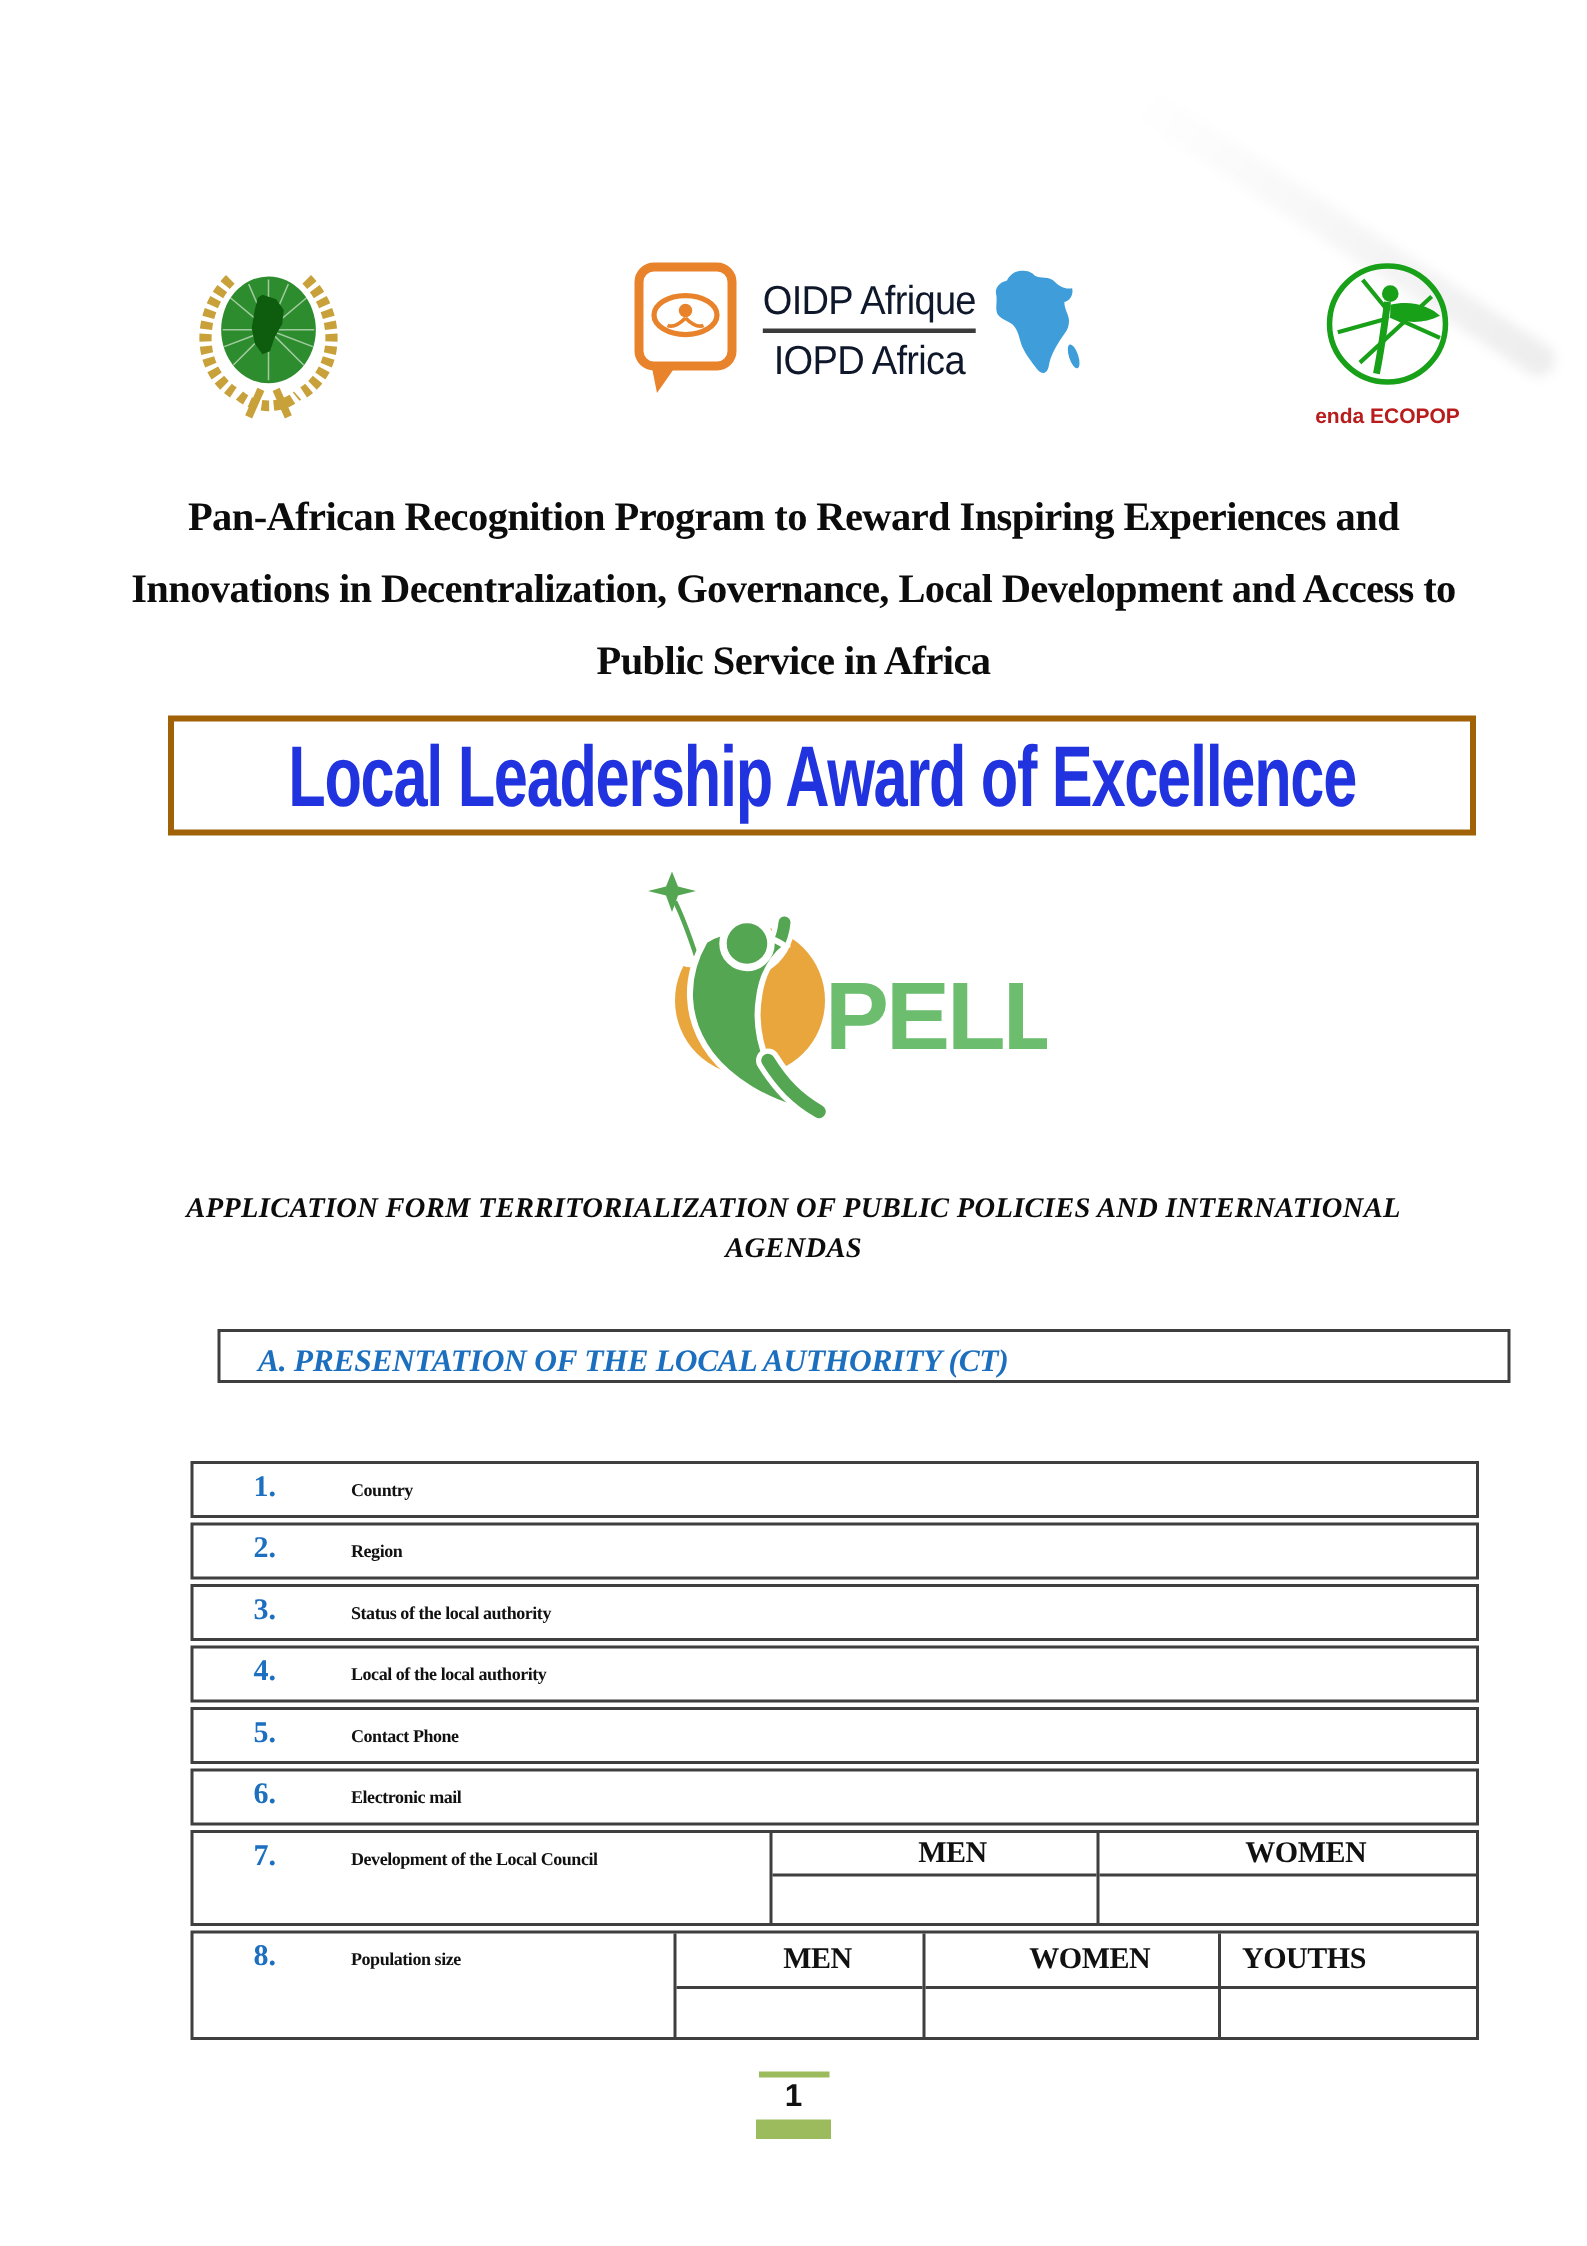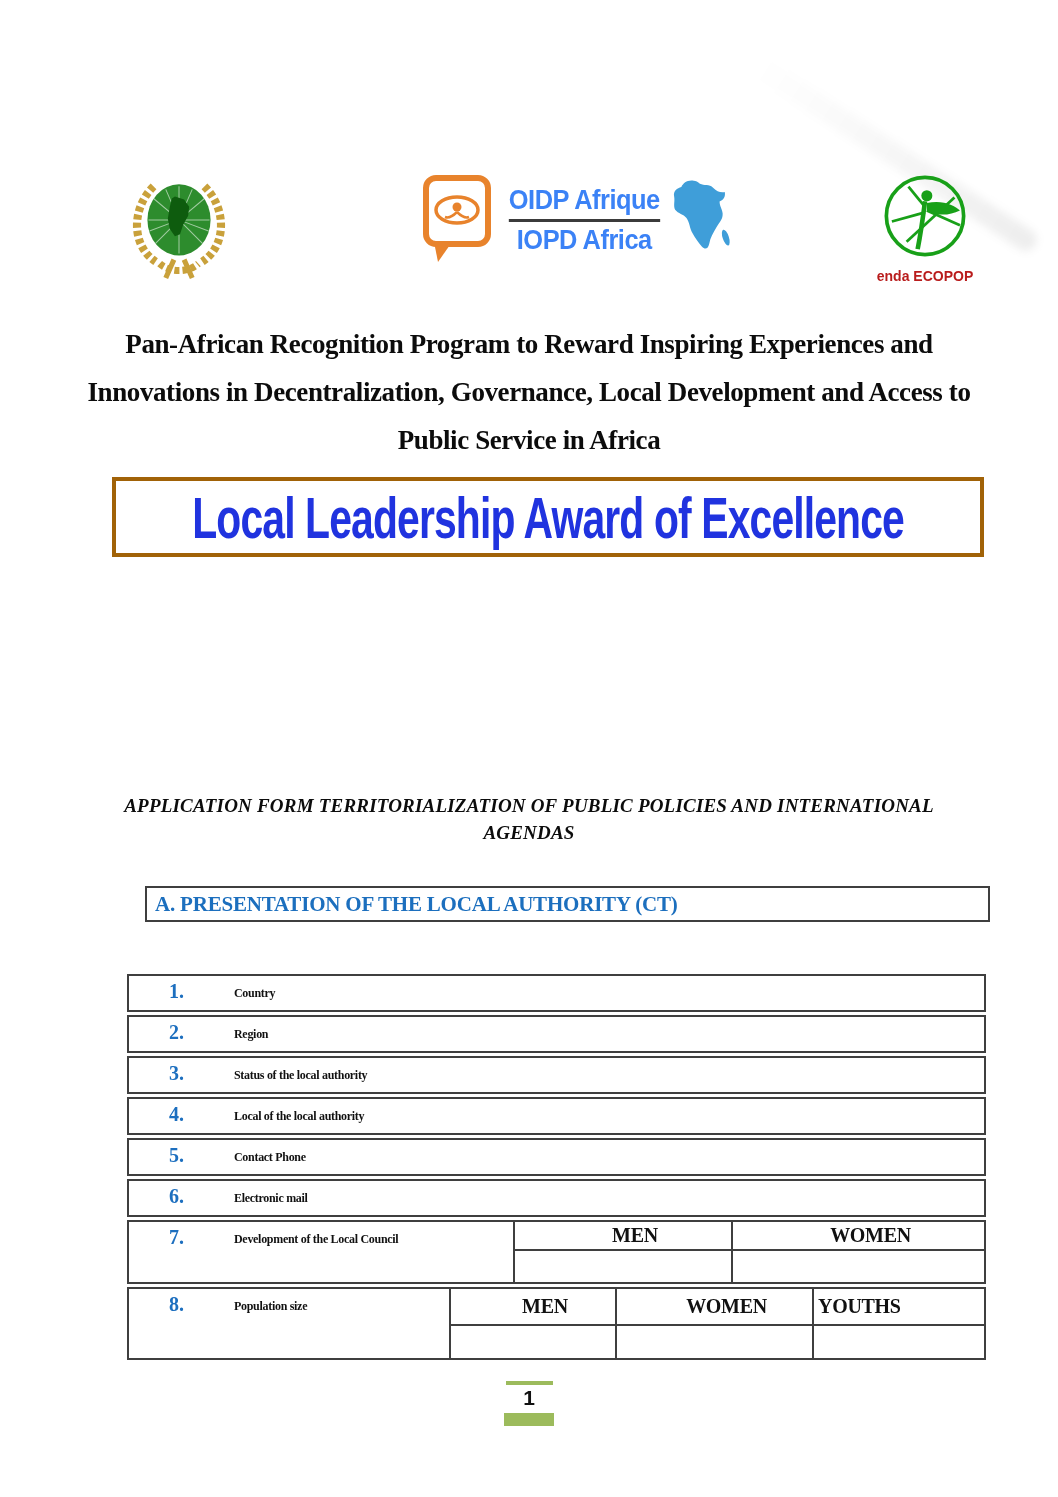--- a/index.html
+++ b/index.html
@@ -13,21 +13,21 @@
   
   .swoosh{
     position:absolute;right:-30px;top:55px;width:330px;height:22px;
     background:linear-gradient(to right, rgba(0,0,0,0.0), rgba(0,0,0,0.07));
     transform:rotate(33deg);transform-origin:left center;
     filter:blur(4px);border-radius:12px;
   }
   
   .au-logo{position:absolute;left:123px;top:170px;}
   .oidp-logo{position:absolute;left:418px;top:172px;display:flex;align-items:center;}
-  .oidp-text{margin:0 6px;text-align:center;font-family:"Liberation Sans",sans-serif;font-weight:700;color:#3b82f6;}
+  .oidp-text{margin:0 6px;text-align:center;font-family:"Liberation Sans",sans-serif;font-weight:400;color:#0f172a;}
   .oidp-line1{font-size:27px;letter-spacing:-0.5px;border-bottom:3px solid #3b3b3b;padding-bottom:3px;transform:scaleX(0.94);transform-origin:center;}
   .oidp-line2{font-size:27px;letter-spacing:-0.5px;padding-top:3px;transform:scaleX(0.94);transform-origin:center;}
   .enda-logo{position:absolute;left:860px;top:170px;width:130px;text-align:center;}
   .enda-caption{margin-top:2px;font-family:"Liberation Sans",sans-serif;font-weight:700;font-size:14px;color:#b91c1c;}
   
   .program-title{
     position:absolute;left:79px;top:320px;width:900px;
     text-align:center;font-weight:700;font-size:27px;line-height:48px;
     color:#0c0c0c;letter-spacing:-0.4px;
   }
@@ -41,22 +41,23 @@
     transform:scale(0.87,1.22);transform-origin:center;
   }
   .pell-logo{position:absolute;left:408px;top:575px;}
   .form-title{
     position:absolute;left:99px;top:792px;width:860px;
     text-align:center;font-weight:700;font-style:italic;font-size:19px;line-height:27px;
     color:#0c0c0c;letter-spacing:0.2px;
   }
   .section-a-box{
     position:absolute;left:145px;top:886px;width:833px;height:32px;
-    border:2px solid #3f3f3f;display:flex;align-items:center;
-    padding-left:8px;
+    border:2px solid #3f3f3f;display:flex;align-items:flex-end;
+    padding-left:25px;
+    font-style:italic;
   }
   .section-a-title{color:#1c6fbe;font-weight:700;font-size:21px;letter-spacing:-0.2px;}
   
   .form-table{position:absolute;left:127px;top:974px;width:859px;}
   .row-block{
     border:2px solid #3f3f3f;background:#fff;margin-bottom:3px;
     display:flex;align-items:stretch;
   }
   .row-simple{height:34px;}
   .label-cell{display:flex;align-items:flex-start;padding-top:4px;}
@@ -68,21 +69,21 @@
   .row8 .label-cell{width:320px;flex:none;}
   .col{border-left:2px solid #3f3f3f;display:flex;flex-direction:column;}
   .col-head{
     font-weight:700;font-size:20px;color:#111;text-align:center;
     border-bottom:2px solid #3f3f3f;display:flex;align-items:center;justify-content:center;
     letter-spacing:-0.3px;
     padding-left:24px;
   }
   .row7 .col-head{height:27px;flex:none;}
   .row8 .col-head{height:35px;flex:none;}
-  .col-head.left{justify-content:flex-start;padding-left:4px;}
+  .col-head.left{justify-content:flex-start;padding-left:14px;}
   .col-input{flex:1;}
   .w-men7{width:216px;flex:none;}
   .w-women7{flex:1;}
   .w-men8{width:164px;flex:none;}
   .w-women8{width:195px;flex:none;}
   .w-youths8{flex:1;}
   
   .footer{position:absolute;left:0;top:1381px;width:100%;display:flex;flex-direction:column;align-items:center;}
   .footer-line-thin{width:47px;height:4px;background:#9cbb5c;}
   .footer-num{font-family:"Liberation Sans",sans-serif;font-weight:700;font-size:21px;color:#111;margin:1px 0 3px 0;}
@@ -140,20 +141,35 @@
     </svg>
     <div class="enda-caption">enda ECOPOP</div>
   </div>
 
   <div class="program-title">Pan-African Recognition Program to Reward Inspiring Experiences and Innovations in Decentralization, Governance, Local Development and Access to Public Service in Africa</div>
 
   <div class="award-box">
     <span class="award-text">Local Leadership Award of Excellence</span>
   </div>
 
+  <div class="pell-logo">
+    <svg width="290" height="180" viewBox="0 0 290 180">
+      <circle cx="92" cy="92" r="50" fill="#e9a63c"></circle>
+      <circle cx="54" cy="48" r="22" fill="#ffffff"></circle>
+      <path d="M40,6 L44,16 L56,19 L44,22 L40,33 L36,22 L24,19 L36,16 Z" fill="#54a652"></path>
+      <path d="M42,26 C48,38 52,50 56,62" fill="none" stroke="#54a652" stroke-width="3"></path>
+      <path d="M100,66 C110,60 114,50 115,40" fill="none" stroke="#ffffff" stroke-width="15" stroke-linecap="round"></path>
+      <path d="M100,66 C110,60 114,50 115,40" fill="none" stroke="#54a652" stroke-width="8" stroke-linecap="round"></path>
+      <path d="M62,52 C48,76 48,104 66,128 C80,146 102,158 122,164 C102,138 94,114 98,90 C100,74 106,64 116,56 C102,46 76,42 62,52 Z" fill="#54a652" stroke="#ffffff" stroke-width="4"></path>
+      <path d="M104,132 C114,148 124,158 138,166" fill="none" stroke="#ffffff" stroke-width="16" stroke-linecap="round"></path>
+      <path d="M104,132 C114,148 124,158 138,166" fill="none" stroke="#54a652" stroke-width="9" stroke-linecap="round"></path>
+      <circle cx="90" cy="54" r="16" fill="#54a652" stroke="#ffffff" stroke-width="5"></circle>
+      <text x="142" y="124" font-family="Liberation Sans, sans-serif" font-weight="700" font-size="64" fill="#6cbe6e" letter-spacing="-2">PELL</text>
+    </svg>
+  </div>
 
   <div class="form-title">APPLICATION FORM TERRITORIALIZATION OF PUBLIC POLICIES AND INTERNATIONAL AGENDAS</div>
 
   <div class="section-a-box">
     <span class="section-a-title">A. PRESENTATION OF THE LOCAL AUTHORITY (CT)</span>
   </div>
 
   <div class="form-table">
 
     <div class="row-block row-simple">

